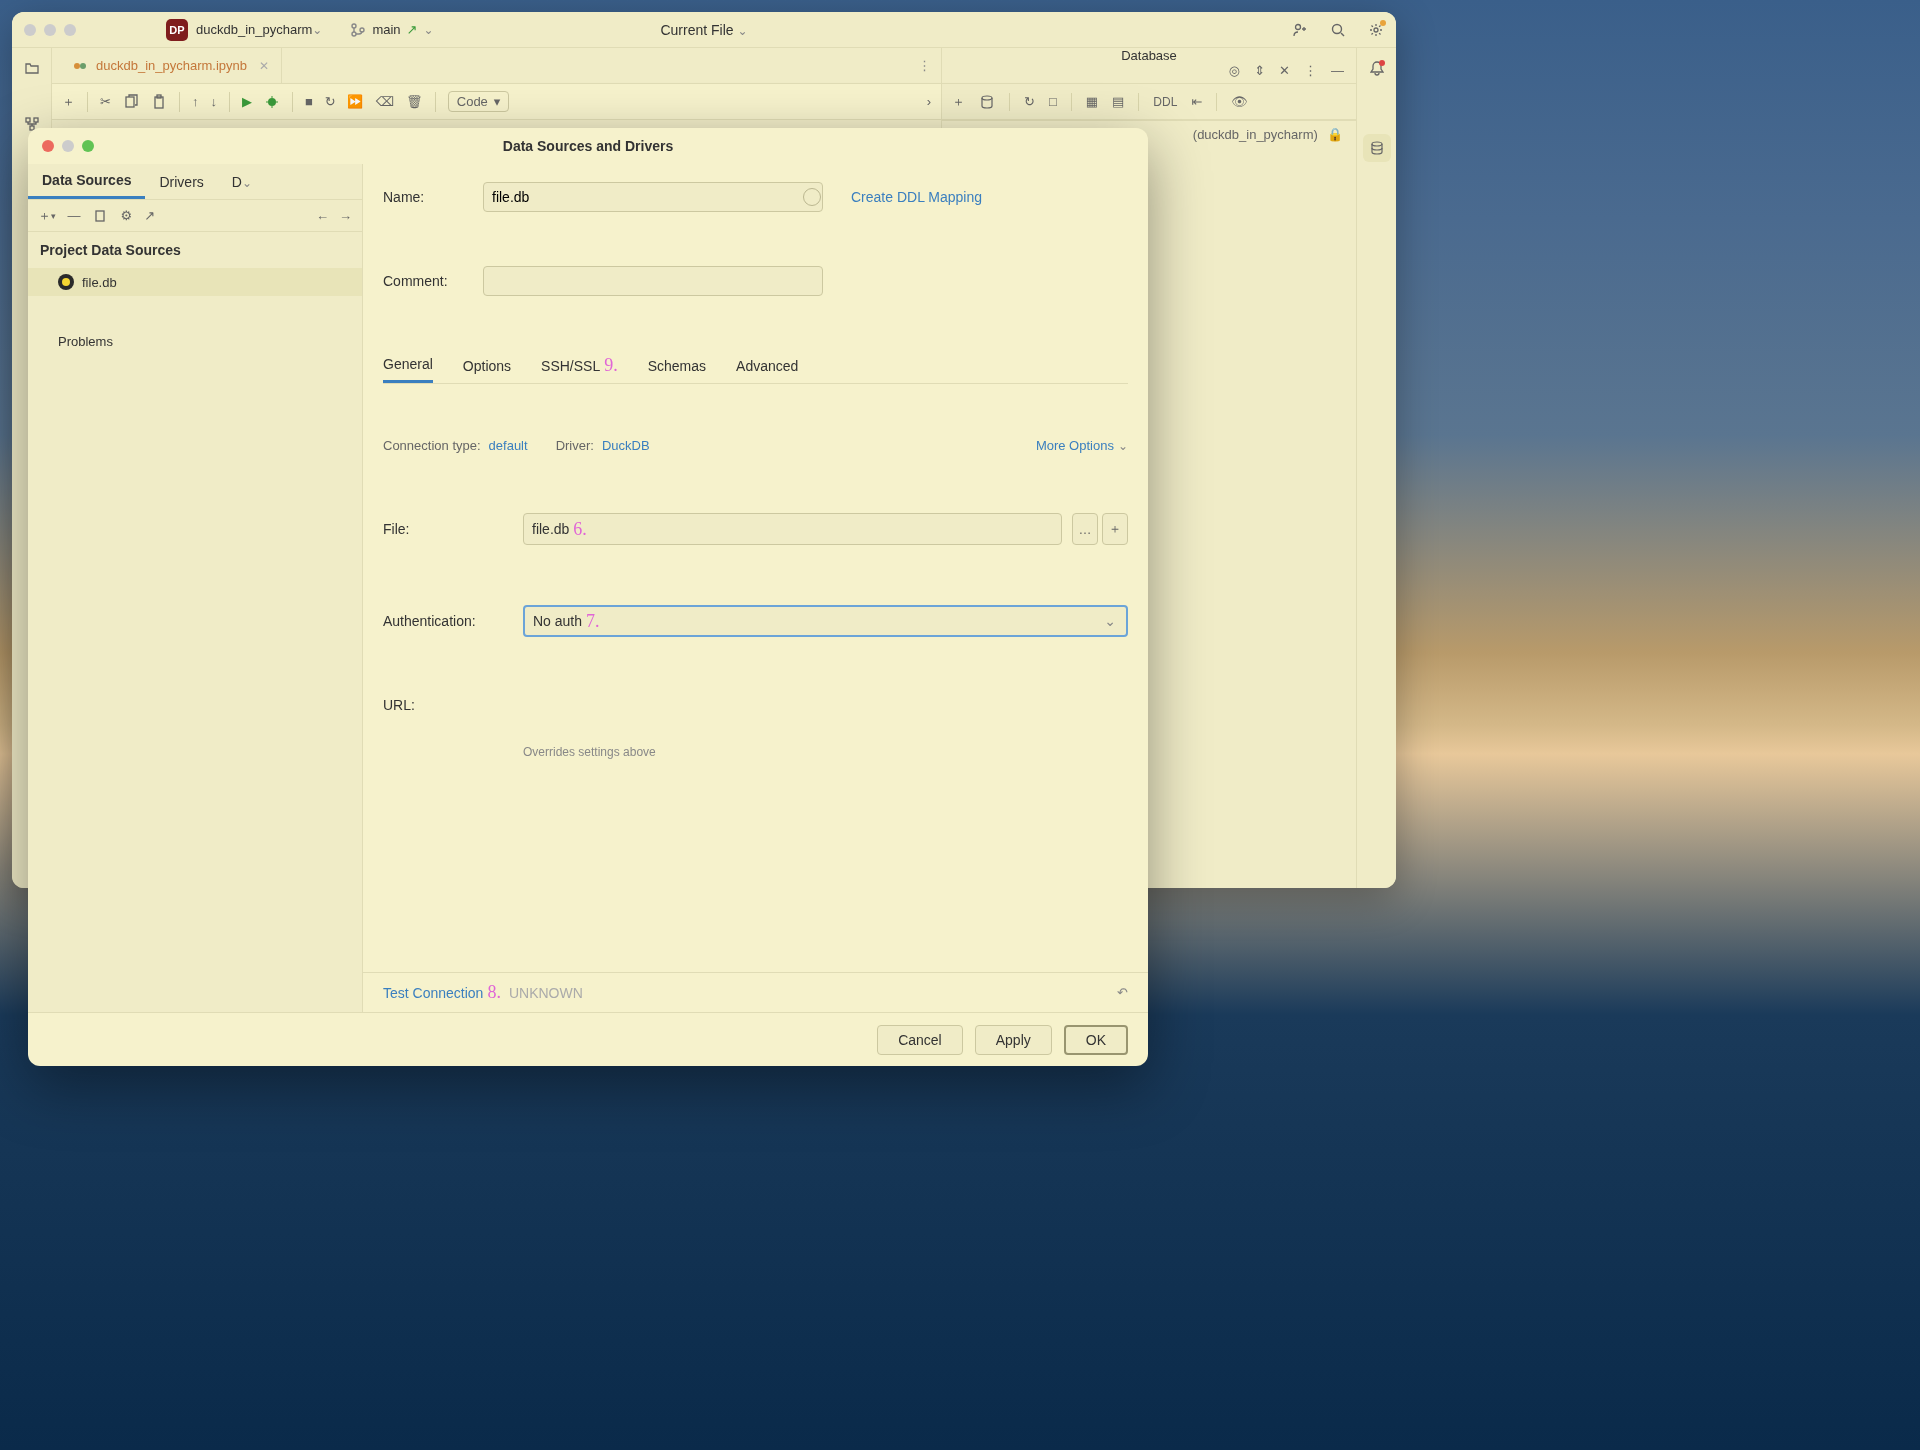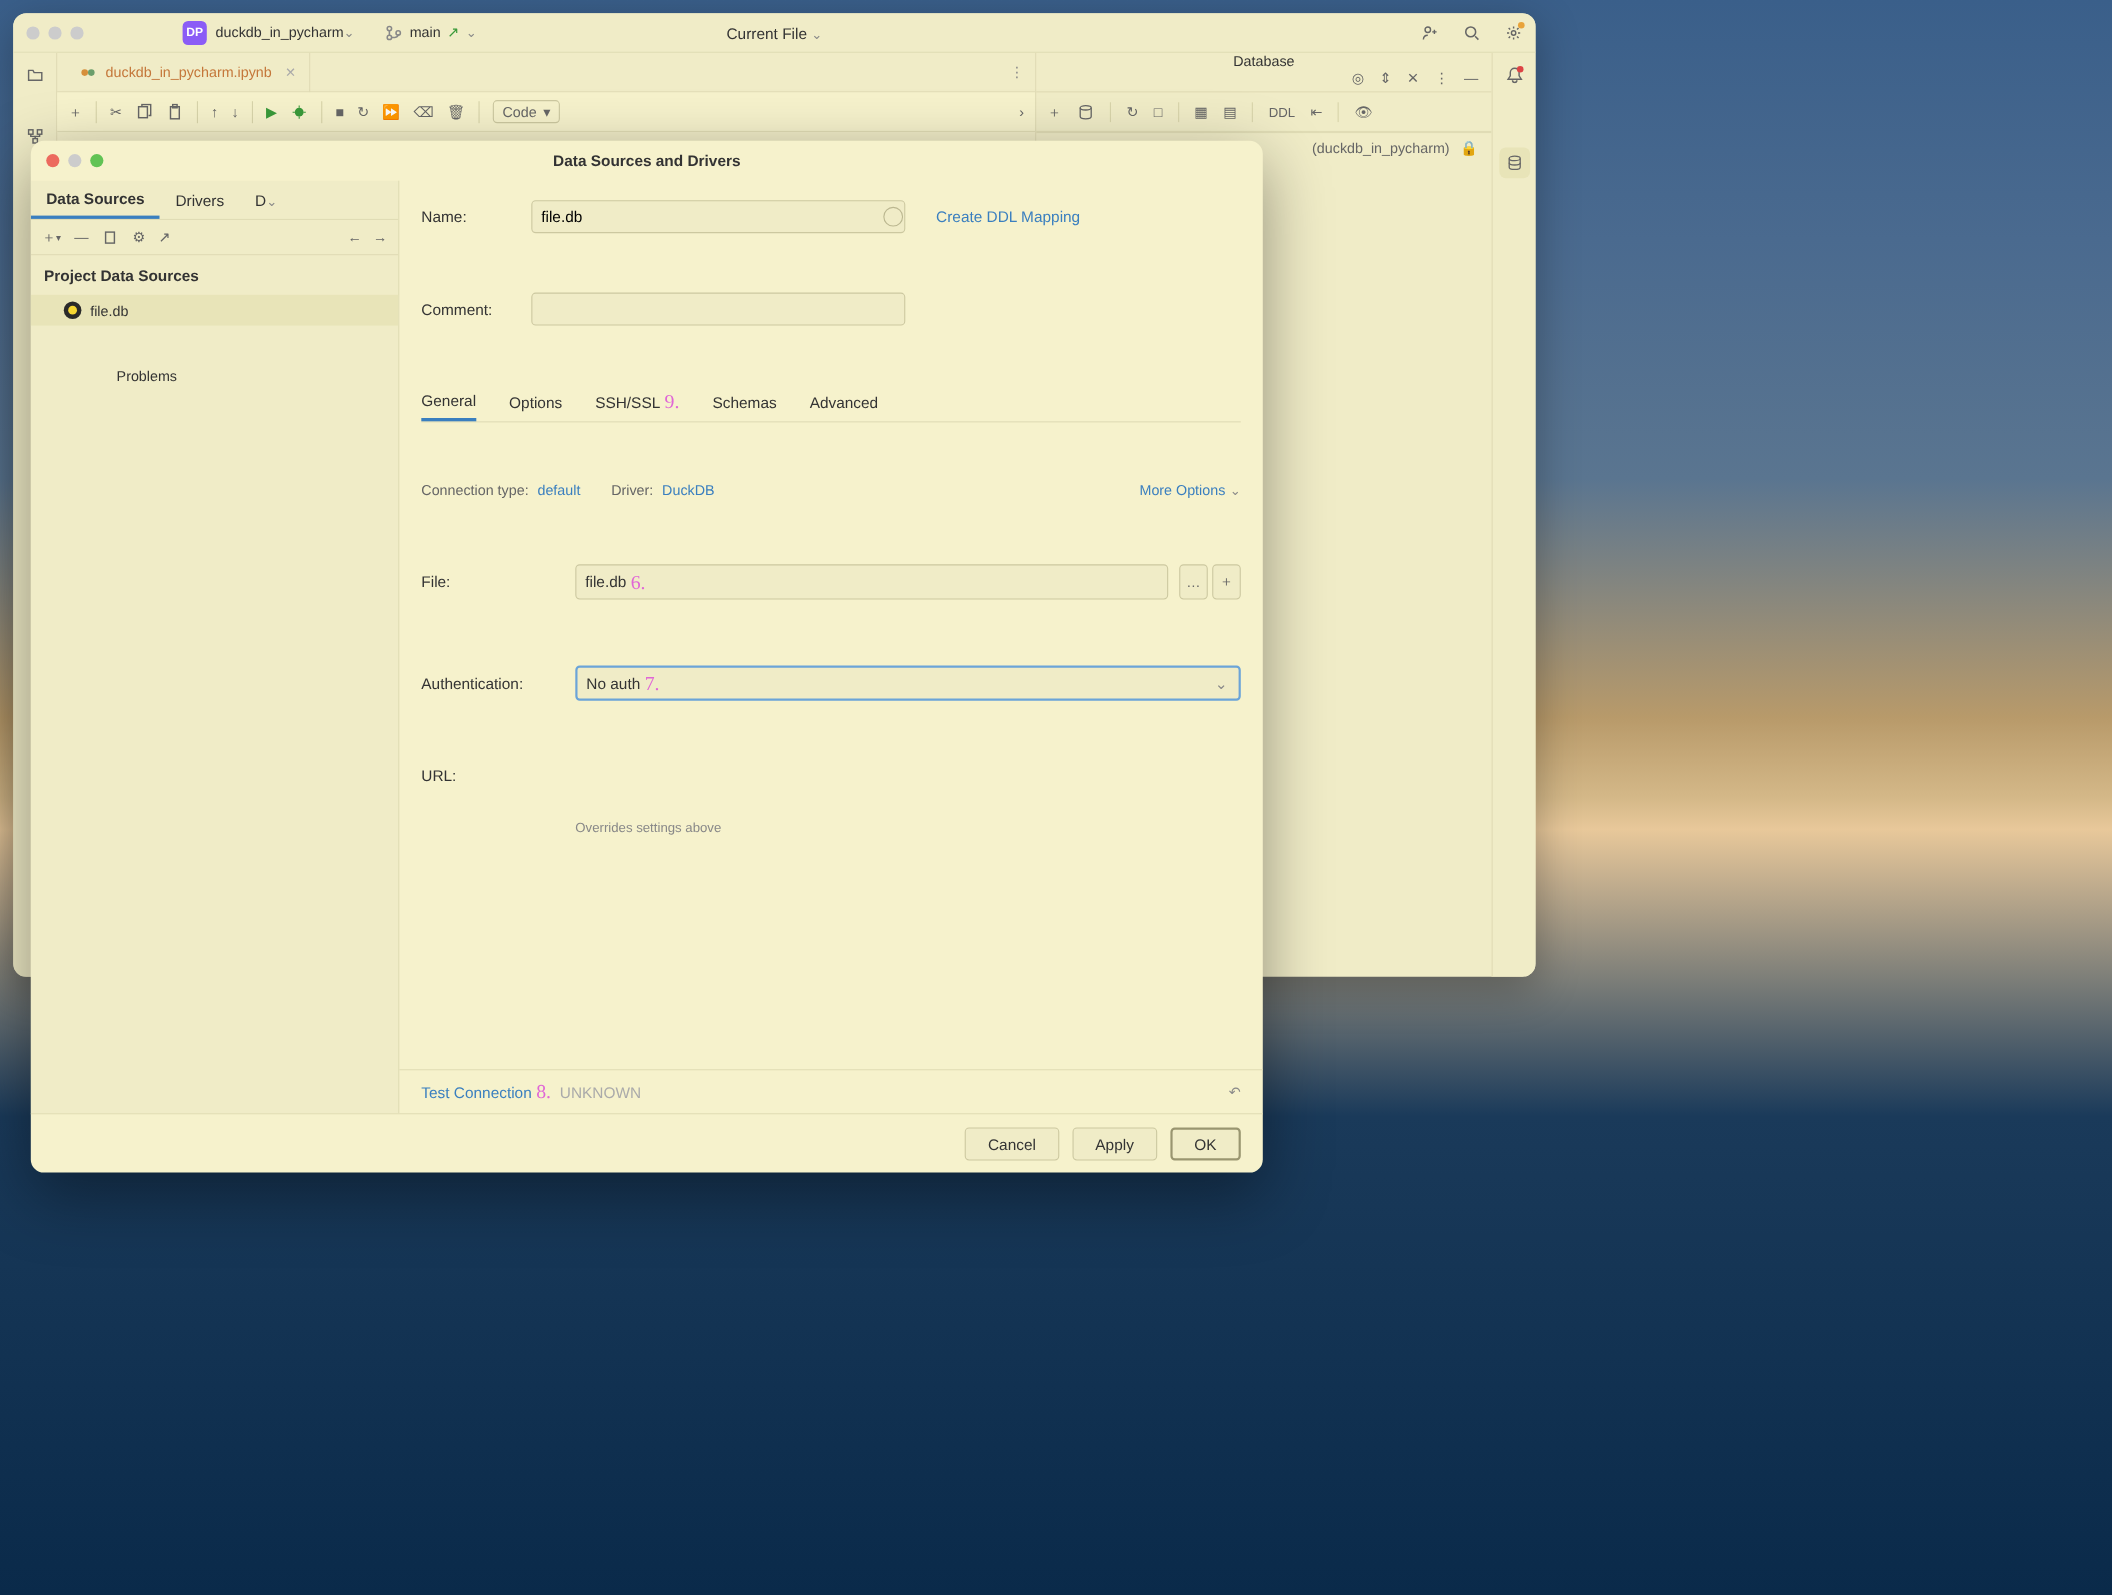--- a/index.html
+++ b/index.html
@@ -29,21 +29,21 @@
   background: #f0ecc7;
   border-bottom: 1px solid #e0dcb5;
 }
 .traffic-lights { display: flex; gap: 8px; margin-right: 90px; }
 .traffic-light { width: 12px; height: 12px; border-radius: 50%; }
 .tl-red { background: #cccccc; }
 .tl-yellow { background: #cccccc; }
 .tl-green { background: #cccccc; }
 .proj-badge {
   width: 22px; height: 22px;
-  background: #8b5cf6;
+  background: #7f1d1d;
   border-radius: 5px;
   color: #fff;
   font-size: 11px; font-weight: 600;
   display: flex; align-items: center; justify-content: center;
   margin-right: 8px;
 }
 .chevron-down::after { content: "⌄"; font-size: 12px; color: #888; }
 .branch-sec { display: flex; align-items: center; gap: 6px; margin-left: 28px; }
 .branch-icon { color: #888; }
 .arrow-green { color: #3a9a3a; }
@@ -99,21 +99,21 @@
 .modal-left-tabs { display:flex; height:36px; border-bottom:1px solid #e0dcb5; }
 .ml-tab { padding: 0 14px; display:flex; align-items:center; font-size:14px; cursor:pointer;}
 .ml-tab.active { font-weight:600; border-bottom:3px solid #3a7fbf; }
 .modal-left-toolbar { height:32px; display:flex; align-items:center; padding: 0 10px; gap:12px; color:#666; border-bottom:1px solid #e0dcb5;}
 .ml-toolbar-right { margin-left:auto; display:flex; gap:10px; }
 .ml-add { display:flex; align-items:center; }
 .ml-section-title { padding: 10px 12px; font-weight:600; font-size:14px; }
 .ml-item { padding: 6px 12px 6px 30px; display:flex; align-items:center; gap:8px; background:#e8e4b8; }
 .duckdb-dot { width:16px; height:16px; background:#2a2a2a; border-radius:50%; display:flex; align-items:center; justify-content:center;}
 .duckdb-dot::after { content:""; width:8px; height:8px; background:#f5d633; border-radius:50%;}
-.ml-problems { padding: 8px 12px 8px 30px; margin-top: 30px; margin-left: 48px; }
+.ml-problems { padding: 8px 12px 8px 30px; margin-top: 30px; }
 
 .modal-right { flex:1; display:flex; flex-direction:column; }
 .form-area { padding: 18px 20px; flex:1; display:flex; flex-direction:column;gap:40px; }
 .form-row { display:flex; align-items:center; margin-bottom: 14px; gap: 10px; }
 .form-label { width: 90px; font-size:14px; }
 .form-input { flex:1; max-width: 340px; height:30px; border:1px solid #ccc8a0; border-radius:4px; background:#f0ecc7; padding:0 8px; font-size:14px;}
 .form-input-icon { width:18px; height:18px; border:1px solid #bbb790; border-radius:50%; margin-left:-30px; position:relative; z-index:2;}
 .create-ddl { color:#3a7fbf; font-size:14px; margin-left:20px; cursor:pointer; }
 
 .general-tabs { display:flex; gap:30px; height:34px; border-bottom:1px solid #e0dcb5; margin-bottom: 14px; }

